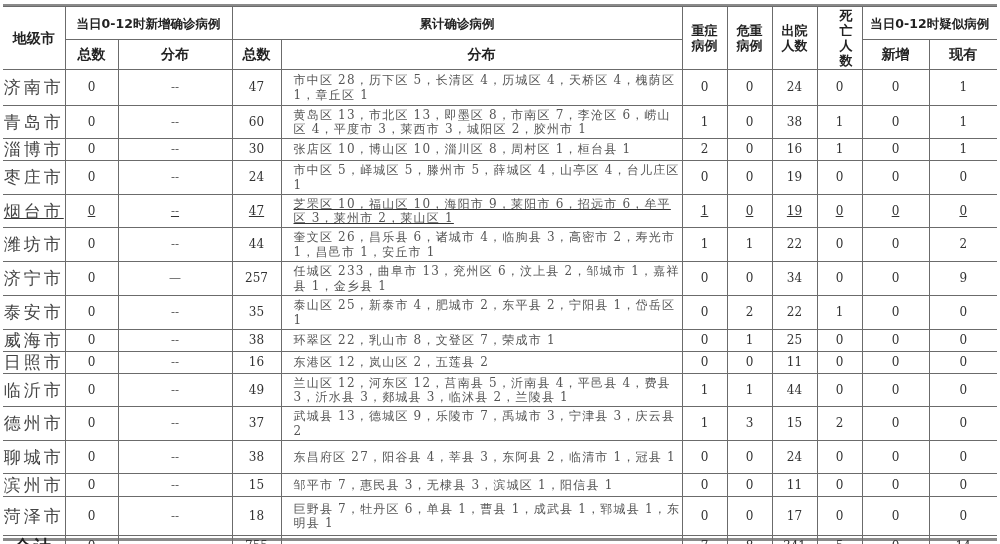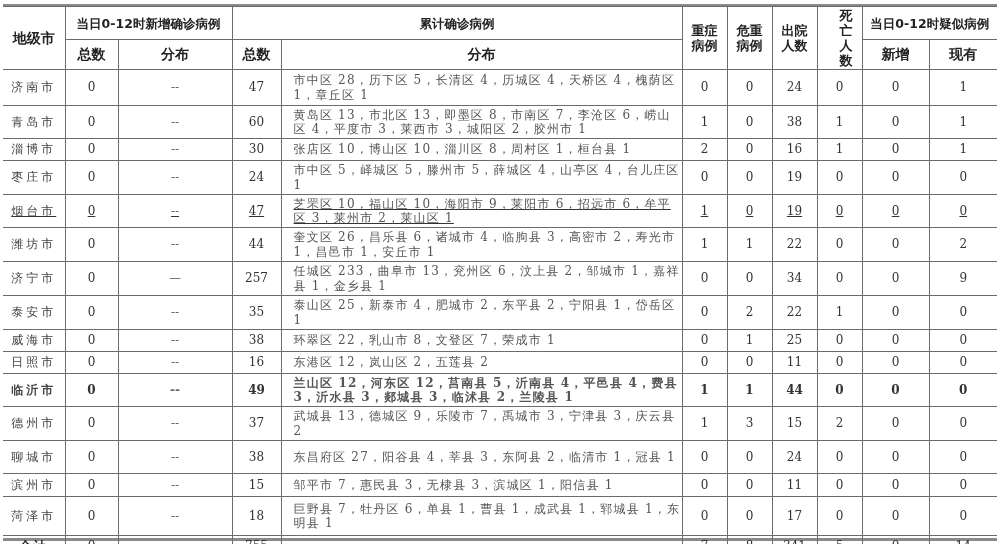--- a/index.html
+++ b/index.html
@@ -2,21 +2,21 @@
 <html><head>
 <meta charset="utf-8">
 <style>
   html, body { margin: 0; padding: 0; background: #ffffff; }
   body { width: 1000px; height: 544px; overflow: hidden; position: relative; font-family: "DejaVu Serif", "Liberation Serif", serif; color: #333; }
   .frame { position: absolute; left: 3px; top: 4px; width: 994px; height: 537px; border-top: 3px solid #8a8a8a; border-bottom: 3px solid #8a8a8a; box-sizing: border-box; }
   table { position: absolute; left: 3px; top: 6px; border-collapse: collapse; table-layout: fixed; width: 994px; }
   td, th { border: 1px solid #6b6b6b; padding: 0; text-align: center; vertical-align: middle; font-size: 12px; line-height: 15px; }
   th { font-weight: bold; color: #222; font-family: "DejaVu Sans", "Liberation Sans", sans-serif; font-size: 12.5px; }
   th.big { font-size: 14px; }
-  td.city { letter-spacing: 3px; color: #444; font-family: "DejaVu Sans", sans-serif; font-size: 12px; }
+  td.city { letter-spacing: 3px; color: #444; font-family: "DejaVu Sans", sans-serif; font-size: 17px; }
   td.dist { text-align: left; padding-left: 12px; color: #555; font-size: 12px; letter-spacing: 1.2px; line-height: 14.5px; }
   td.num { color: #333; }
   td.dash { color: #666; }
   tr.total td { font-weight: normal; }
   tr.total td.city { font-weight: bold; letter-spacing: 2px; color: #222; }
   .edgeL { border-left: none; }
   .edgeR { border-right: none; }
 </style>
 </head>
 <body>
@@ -181,21 +181,21 @@
         <td class="dash">--</td>
         <td class="num">16</td>
         <td class="dist">东港区 12，岚山区 2，五莲县 2</td>
         <td class="num">0</td>
         <td class="num">0</td>
         <td class="num">11</td>
         <td class="num">0</td>
         <td class="num">0</td>
         <td class="num edgeR">0</td>
       </tr>
-      <tr style="height: 33px; font-weight: bold;">
+      <tr style="height: 33px;">
         <td class="city edgeL">临沂市</td>
         <td class="num">0</td>
         <td class="dash">--</td>
         <td class="num">49</td>
         <td class="dist">兰山区 12，河东区 12，莒南县 5，沂南县 4，平邑县 4，费县 3，沂水县 3，郯城县 3，临沭县 2，兰陵县 1</td>
         <td class="num">1</td>
         <td class="num">1</td>
         <td class="num">44</td>
         <td class="num">0</td>
         <td class="num">0</td>

